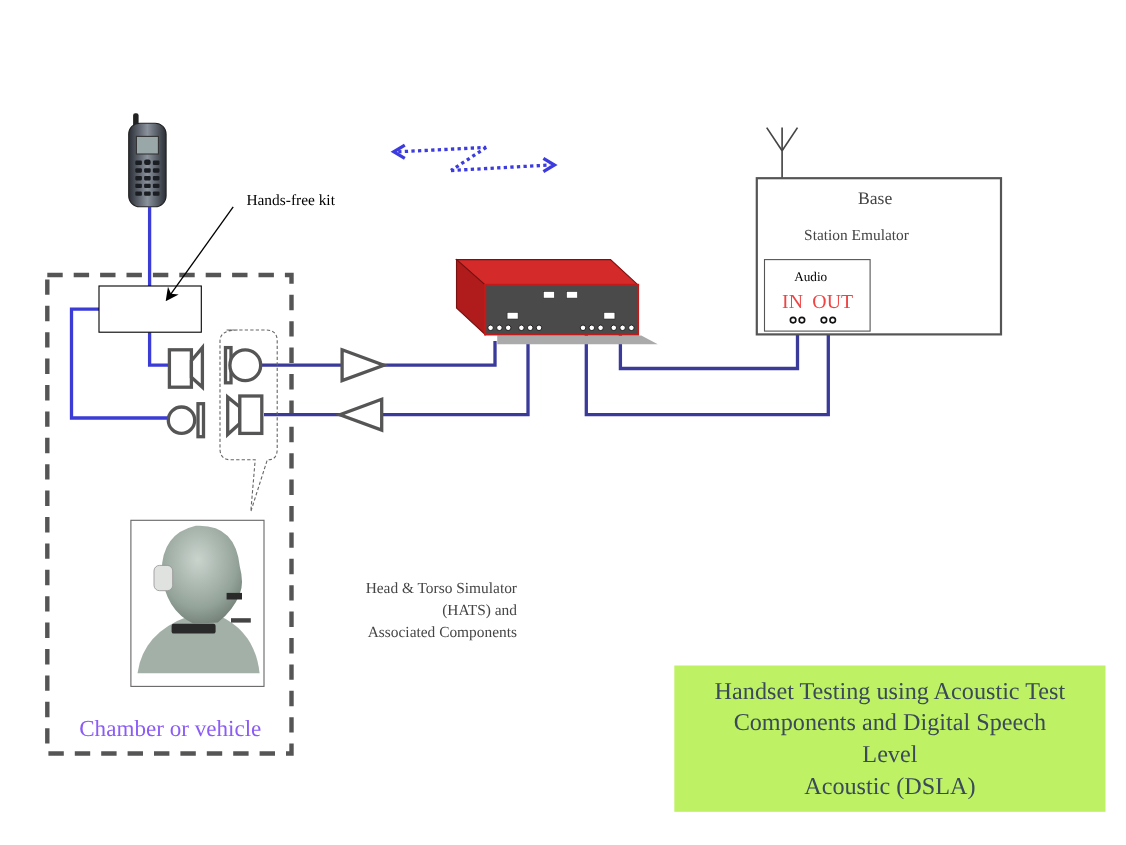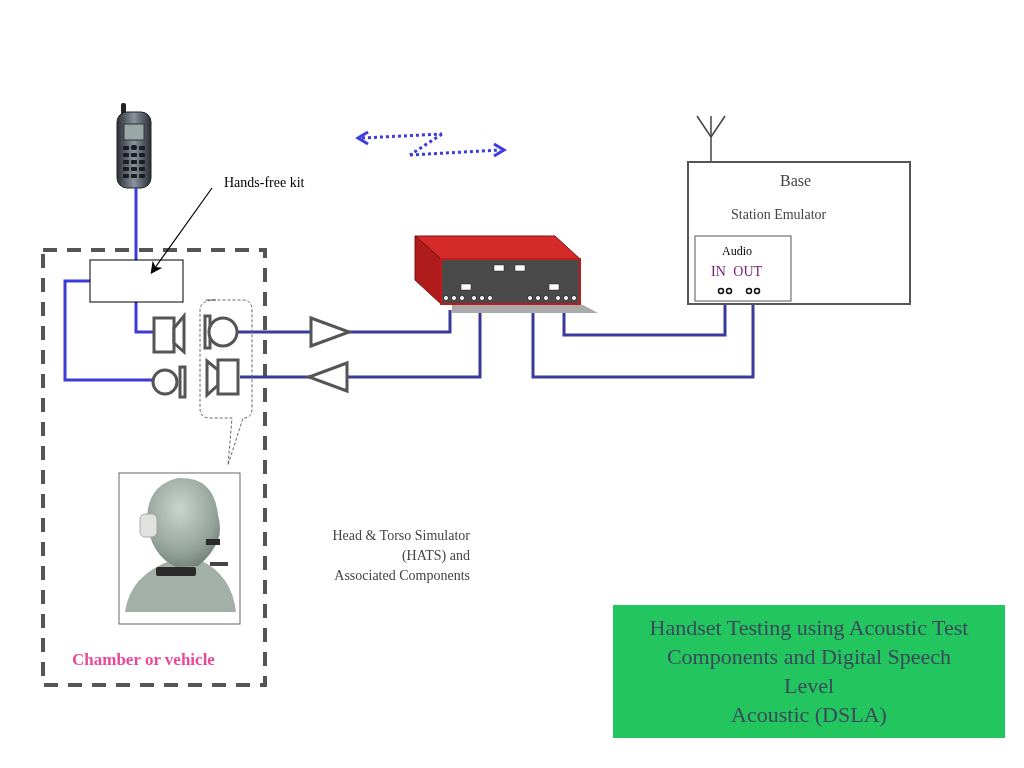--- a/index.html
+++ b/index.html
@@ -4,25 +4,25 @@
 <style>
   html, body { margin: 0; padding: 0; background: #ffffff; }
   body { width: 1024px; height: 768px; position: relative; overflow: hidden;
          font-family: "Liberation Serif", serif; }
   #diagram { position: absolute; left: 0; top: 0; }
   .lbl { position: absolute; font-family: "Liberation Serif", serif; color: #333; white-space: nowrap; }
   #hf-label { left: 224px; top: 175px; font-size: 14px; color: #000; }
   #base-line1 { left: 780px; top: 172px; font-size: 16px; color: #444; }
   #base-line2 { left: 731px; top: 207px; font-size: 14px; color: #444; }
   #audio-lbl { left: 722px; top: 244px; font-size: 12px; color: #000000; }
-  #inout-lbl { left: 711px; top: 264px; font-size: 14px; color: #701a75; word-spacing: 4px; text-align: center; }
+  #inout-lbl { left: 711px; top: 264px; font-size: 18px; color: #ef4444; word-spacing: 4px; text-align: center; }
   #hats-label { left: 280px; top: 526px; width: 190px; text-align: right; font-size: 14px; color: #444; line-height: 20px; white-space: normal; }
-  #chamber-label { left: 72px; top: 650px; font-size: 17px; color: #ec4899; font-weight: bold; }
+  #chamber-label { left: 72px; top: 650px; font-size: 21px; color: #8b5cf6; }
   #caption { position: absolute; left: 613px; top: 605px; width: 392px; height: 133px;
-             background: #22c55e; color: #3a4a5a; text-align: center;
+             background: #bef264; color: #3a4a5a; text-align: center;
              font-family: "Liberation Serif", serif; font-size: 22px; line-height: 29px;
              padding-top: 8px; box-sizing: border-box; }
   #caption span { display: block; }
 </style>
 </head>
 <body>
 
 <svg id="diagram" width="1024" height="768" viewBox="0 0 1024 768" xmlns="http://www.w3.org/2000/svg">
   <defs>
     <linearGradient id="phoneBody" x1="0" y1="0" x2="1" y2="0">

